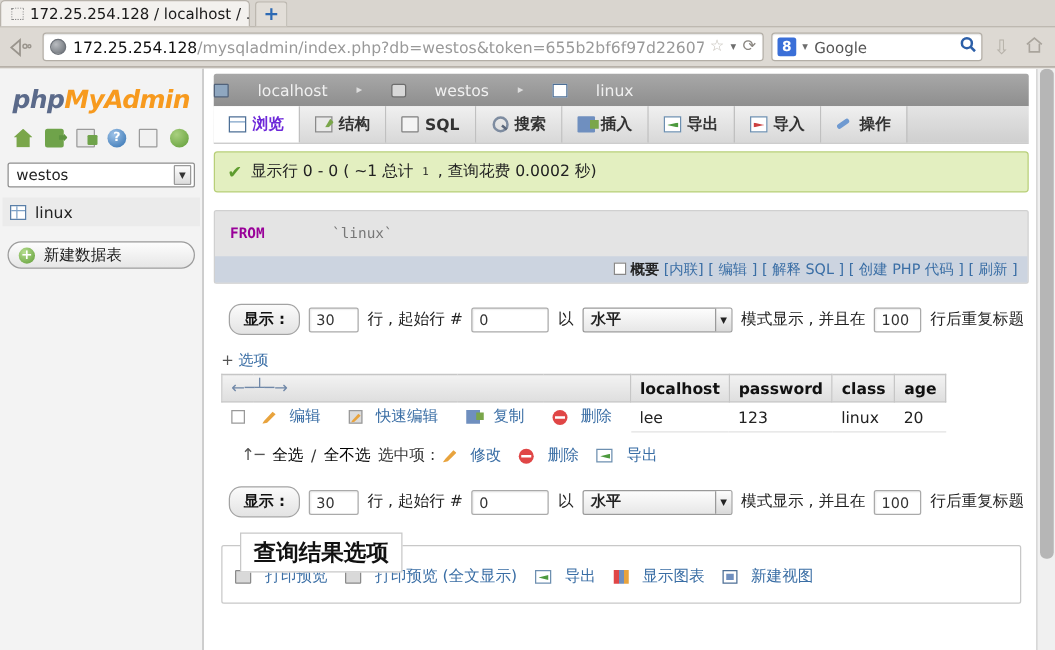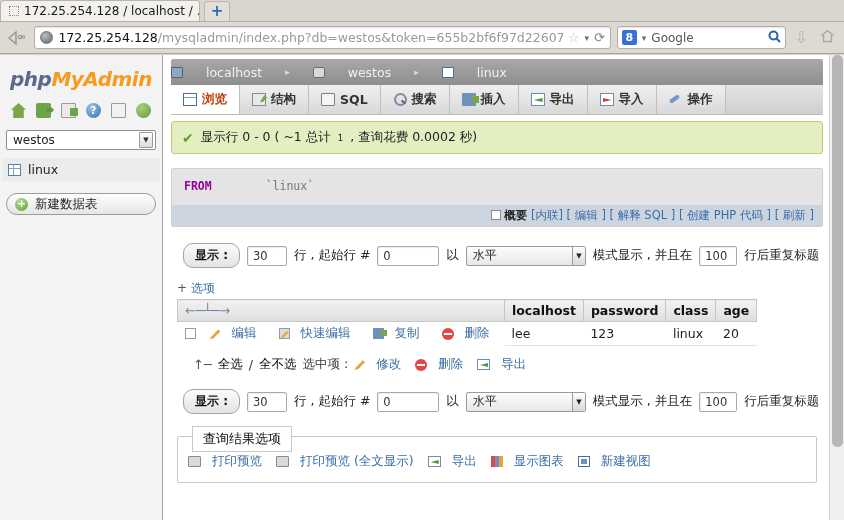--- a/index.html
+++ b/index.html
@@ -155,21 +155,21 @@
     display:flex; align-items:stretch; height: 30px;
     background: linear-gradient(#e4e4e4,#cfcfcf);
     border-bottom:1px solid #bdbdbd;
   }
   .ptab {
     display:flex; align-items:center; gap:5px; padding: 0 12px;
     font-size:12.5px; font-weight:bold; color:#333;
     border-right:1px solid #c0c0c0;
     background: linear-gradient(#f0f0f0,#d8d8d8);
   }
-  .ptab.active { background:#fff; color:#c2410c; }
+  .ptab.active { background:#fff; color:#6d28d9; }
   .ti { width:14px; height:13px; flex:0 0 auto; position:relative; }
   .ti-browse { background:#fff; border:1px solid #4d6f96; }
   .ti-browse:before { content:''; position:absolute; left:0;right:0; top:3px; height:1px; background:#7fa2c7; }
   .ti-struct { background:#e9e9e9; border:1px solid #8a8a8a; }
   .ti-struct:after { content:''; position:absolute; right:-2px; top:1px; width:7px; height:7px; background:#7aa64a; clip-path:polygon(0 100%,60% 0,100% 40%,40% 100%); }
   .ti-sql { background:#f4f4f4; border:1px solid #7f7f7f; border-radius:1px; }
   .ti-search { background:transparent; }
   .ti-search:before { content:''; position:absolute; left:1px; top:0; width:9px; height:9px; border:2px solid #7e8ca0; border-radius:50%; }
   .ti-search:after { content:''; position:absolute; left:8px; top:8px; width:5px; height:2px; background:#5a6678; transform:rotate(40deg); }
   .ti-insert { background:#6f8fbf; border-radius:1px; }
@@ -223,21 +223,21 @@
     font-size:11.5px; color:#333;
     box-shadow: inset 1px 1px 1px rgba(0,0,0,.07);
   }
   .inp.w30 { width: 40px; }
   .inp.w0  { width: 62px; }
   .inp.w100{ width: 38px; }
   .selbox {
     background: linear-gradient(#fdfdfd,#e7e7e7);
     border:1px solid #9a9a9a; border-radius:2px;
     height:20px; width:120px; display:flex; align-items:center;
-    justify-content:space-between; padding-left:6px; font-size:12px; color:#222;
+    justify-content:space-between; padding-left:6px; font-size:12px; color:#222;font-weight:bold;
   }
   .selbox .sarr { width:13px; height:18px; background:linear-gradient(#fdfdfd,#d9d9d9);
     border-left:1px solid #9a9a9a; display:flex; align-items:center; justify-content:center; font-size:7px; }
 
   .optlink { margin-top: 12px; padding-left: 6px; font-size:12px; color:#3a6ea5; }
   .optlink .pl { color:#555; }
 
   .resultstable { margin-top: 2px; padding-left: 6px; }
   .rt { border-collapse: collapse; font-size:12.5px; }
   .rt thead th {
@@ -263,21 +263,21 @@
   .arrowup { color:#555; font-size:13px; }
   .i-exp { width:13px; height:11px; background:#fff; border:1px solid #6d8fb0; position:relative; display:inline-block; }
   .i-exp:after { content:''; position:absolute; left:2px; top:3px; width:8px; height:4px; background:#4d9a3e; clip-path:polygon(100% 0,100% 100%,0 50%); }
 
   .fieldset {
     margin: 22px 6px 0 6px; border:1px solid #c8c8c8; border-radius:2px;
     position: relative; padding: 16px 10px 12px 10px;
   }
   .legend {
     position:absolute; top:-11px; left: 14px; background:#fff;
-    border:1px solid #c8c8c8; padding: 3px 10px; font-size:13px; font-weight:normal; color:#111;
+    border:1px solid #c8c8c8; padding: 3px 10px; font-size:18px; font-weight:bold; color:#111;
   }
   .fslinks { display:flex; align-items:center; gap:6px; font-size:12.5px; color:#3a6ea5; flex-wrap:nowrap; }
   .i-print { width:13px; height:11px; background:#d9d9d9; border:1px solid #8a8a8a; border-radius:1px; display:inline-block; }
   .i-chart { width:12px; height:11px; display:inline-block; position:relative; background:linear-gradient(to right,#e04646 0 33%,#6f8fbf 33% 66%,#e8a33d 66% 100%); }
   .i-view { width:12px; height:11px; background:#fff; border:1px solid #4d6f96; display:inline-block; position:relative; }
   .i-view:after { content:''; position:absolute; inset:2px; background:#6f8fbf; }
 
   
   .vscroll { position:absolute; top:0; right:0; width:15px; bottom:0; background:#f0f0f0; border-left:1px solid #cfcfcf; }
   .vthumb { position:absolute; top:0; left:2px; width:11px; height:392px; background:#b6b6b6; border-radius:5px; }

